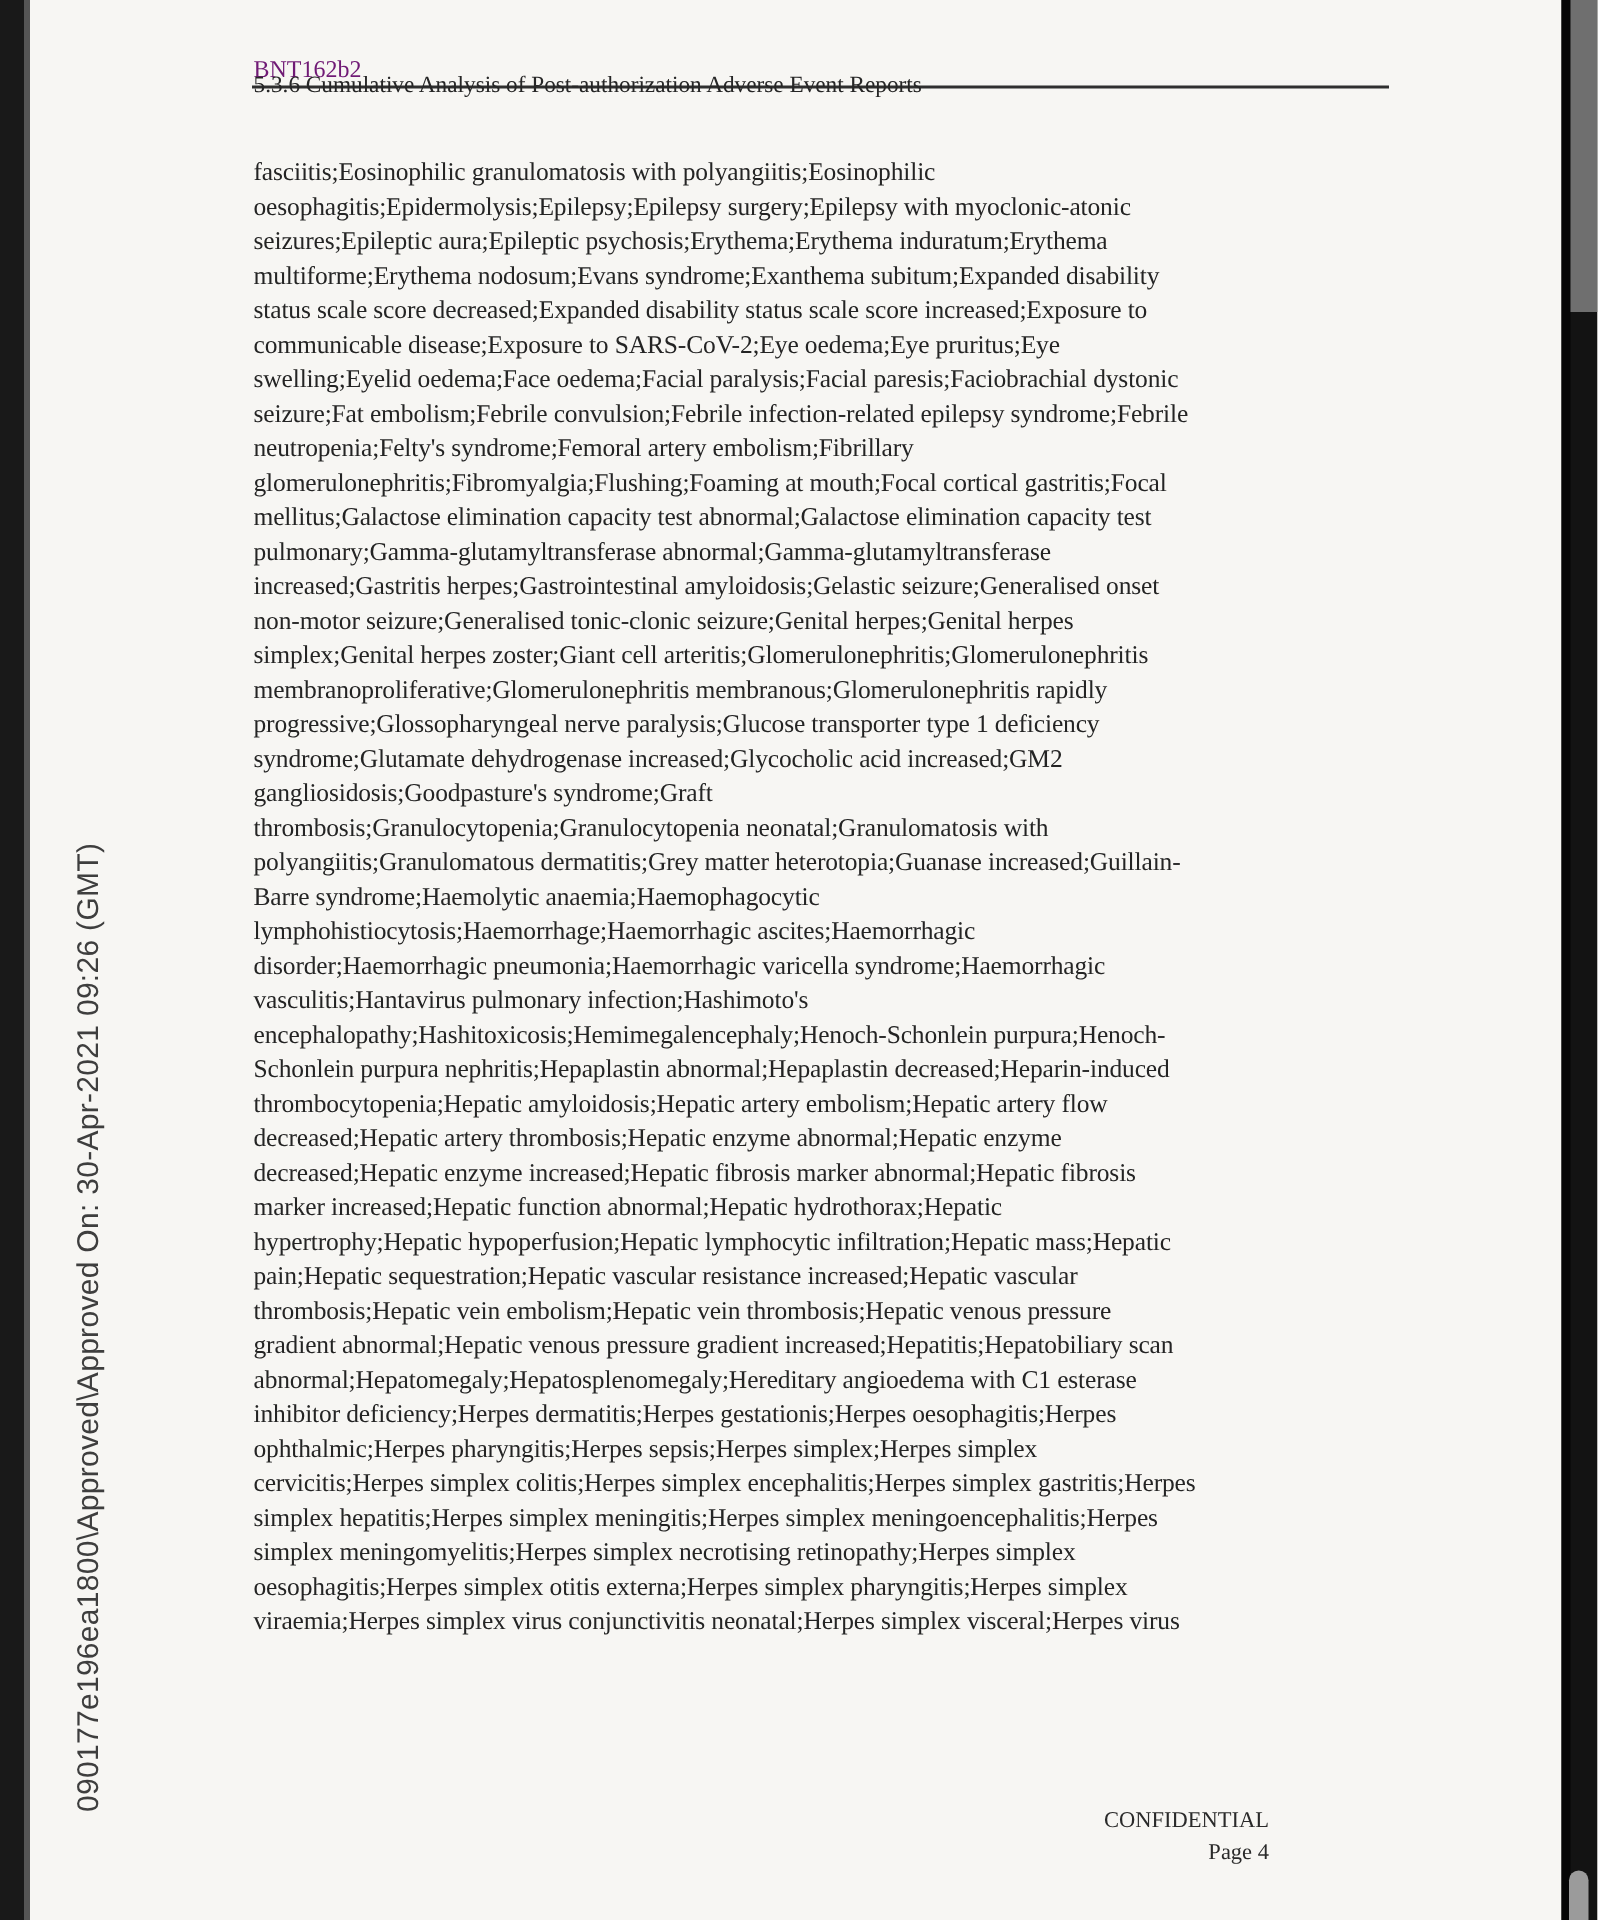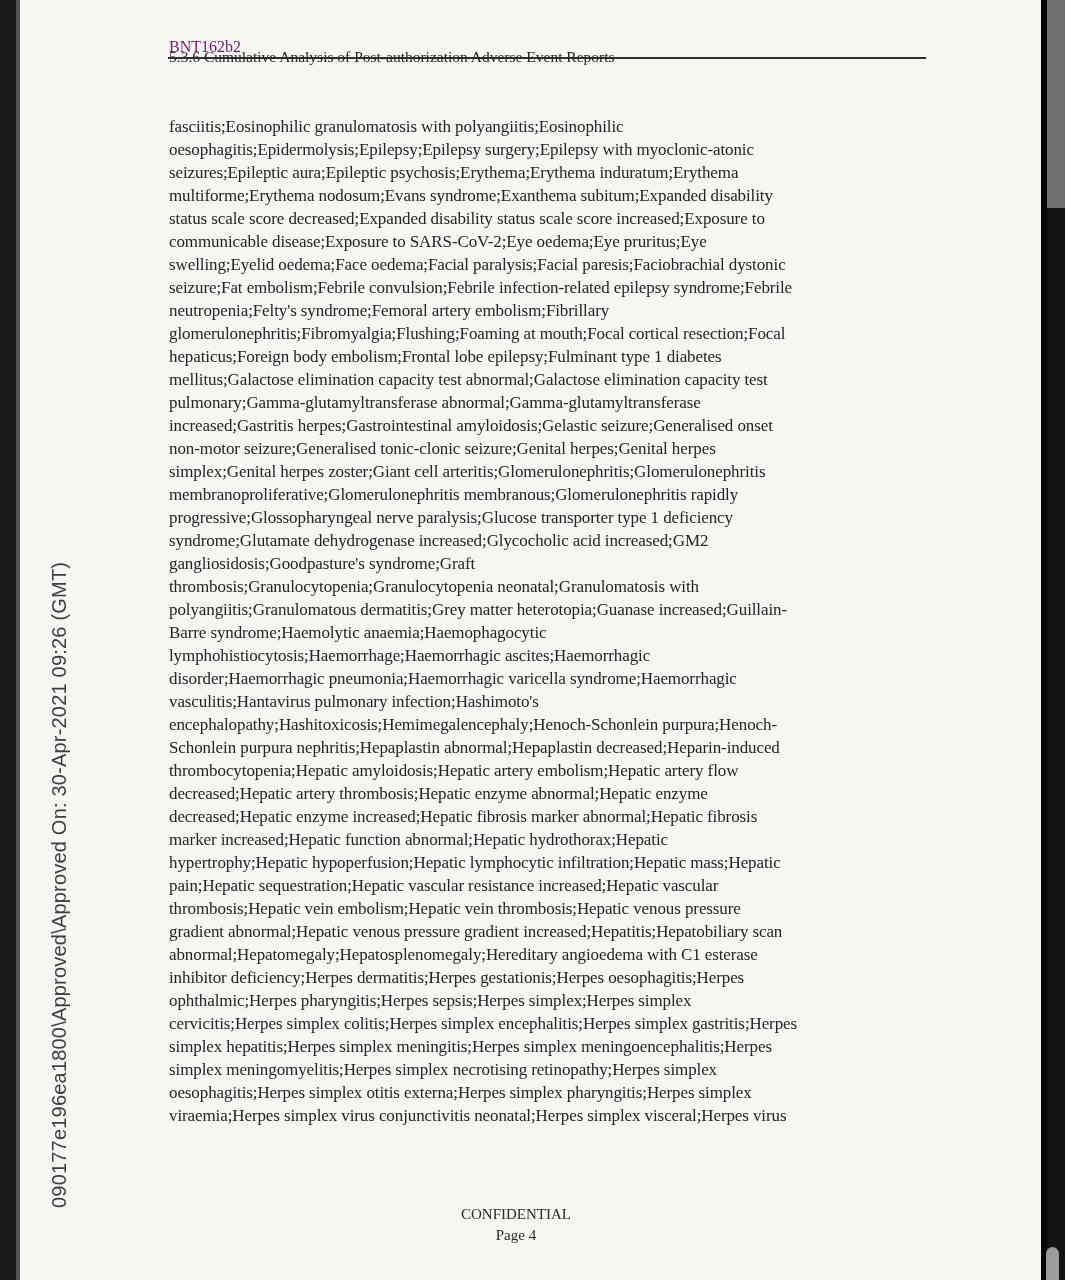--- a/index.html
+++ b/index.html
@@ -30,25 +30,25 @@
     font-size: 20px; line-height: 25px;
     color: #3e3e3e; white-space: nowrap; letter-spacing: 0.2px;
   }
 
   
   .product   { position:absolute; left:169px; top:38px;  font-size:16px;   color:#701a75; }
   .rule      { position:absolute; left:168px; top:57px;  width:758px; height:2px; background:#2f2f2f; }
   .section   { position:absolute; left:169px; top:48px;  font-size:15.5px; color:#262626; }
 
   
-  .body-text { position:absolute; left:169px; top:103px; font-size:17px; line-height:23px; color:#242424;margin-top:12px; }
+  .body-text { position:absolute; left:169px; top:103px; font-size:17px; line-height:23px; color:#242424; }
   .body-line { white-space:nowrap; letter-spacing:-0.1px; }
 
   
-  .footer-block { position:absolute; left:168px; top:1204px; width:696px; text-align:center;
+  .footer-block { position:absolute; left:150px; top:1204px; width:696px; text-align:right;
                   font-size:15px; line-height:21px; color:#2a2a2a; }
   .doc-id    { position:absolute; left:657px; top:1303px; font-family:"Liberation Sans", sans-serif;
                font-size:16px; color:#2f2f2f; letter-spacing:0.2px; }
   .outer-page{ position:absolute; left:974px; top:1294px; font-size:16.5px; color:#b91c1c; }
 </style>
 </head>
 <body>
 
 <div class="edge-left"></div>
 <div class="edge-left-soft"></div>
@@ -66,22 +66,21 @@
 <div class="body-text">
     <div class="body-line">fasciitis;Eosinophilic granulomatosis with polyangiitis;Eosinophilic</div>
     <div class="body-line">oesophagitis;Epidermolysis;Epilepsy;Epilepsy surgery;Epilepsy with myoclonic-atonic</div>
     <div class="body-line">seizures;Epileptic aura;Epileptic psychosis;Erythema;Erythema induratum;Erythema</div>
     <div class="body-line">multiforme;Erythema nodosum;Evans syndrome;Exanthema subitum;Expanded disability</div>
     <div class="body-line">status scale score decreased;Expanded disability status scale score increased;Exposure to</div>
     <div class="body-line">communicable disease;Exposure to SARS-CoV-2;Eye oedema;Eye pruritus;Eye</div>
     <div class="body-line">swelling;Eyelid oedema;Face oedema;Facial paralysis;Facial paresis;Faciobrachial dystonic</div>
     <div class="body-line">seizure;Fat embolism;Febrile convulsion;Febrile infection-related epilepsy syndrome;Febrile</div>
     <div class="body-line">neutropenia;Felty's syndrome;Femoral artery embolism;Fibrillary</div>
-    <div class="body-line">glomerulonephritis;Fibromyalgia;Flushing;Foaming at mouth;Focal cortical resection;Focal</div>
-    <div class="body-line">hepaticus;Foreign body embolism;Frontal lobe epilepsy;Fulminant type 1 diabetes</div>
+    <div class="body-line">glomerulonephritis;Fibromyalgia;Flushing;Foaming at mouth;Focal cortical gastritis;Focal</div>
     <div class="body-line">mellitus;Galactose elimination capacity test abnormal;Galactose elimination capacity test</div>
     <div class="body-line">pulmonary;Gamma-glutamyltransferase abnormal;Gamma-glutamyltransferase</div>
     <div class="body-line">increased;Gastritis herpes;Gastrointestinal amyloidosis;Gelastic seizure;Generalised onset</div>
     <div class="body-line">non-motor seizure;Generalised tonic-clonic seizure;Genital herpes;Genital herpes</div>
     <div class="body-line">simplex;Genital herpes zoster;Giant cell arteritis;Glomerulonephritis;Glomerulonephritis</div>
     <div class="body-line">membranoproliferative;Glomerulonephritis membranous;Glomerulonephritis rapidly</div>
     <div class="body-line">progressive;Glossopharyngeal nerve paralysis;Glucose transporter type 1 deficiency</div>
     <div class="body-line">syndrome;Glutamate dehydrogenase increased;Glycocholic acid increased;GM2</div>
     <div class="body-line">gangliosidosis;Goodpasture's syndrome;Graft</div>
     <div class="body-line">thrombosis;Granulocytopenia;Granulocytopenia neonatal;Granulomatosis with</div>

